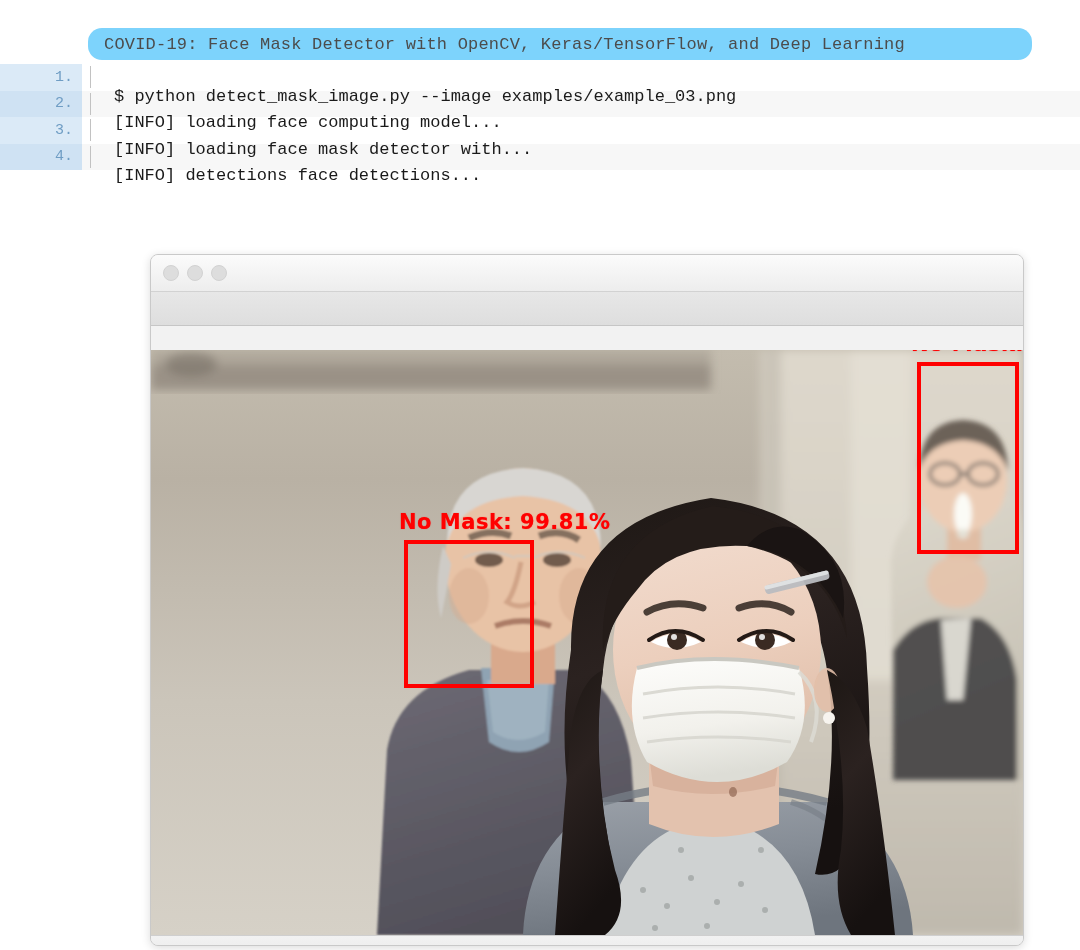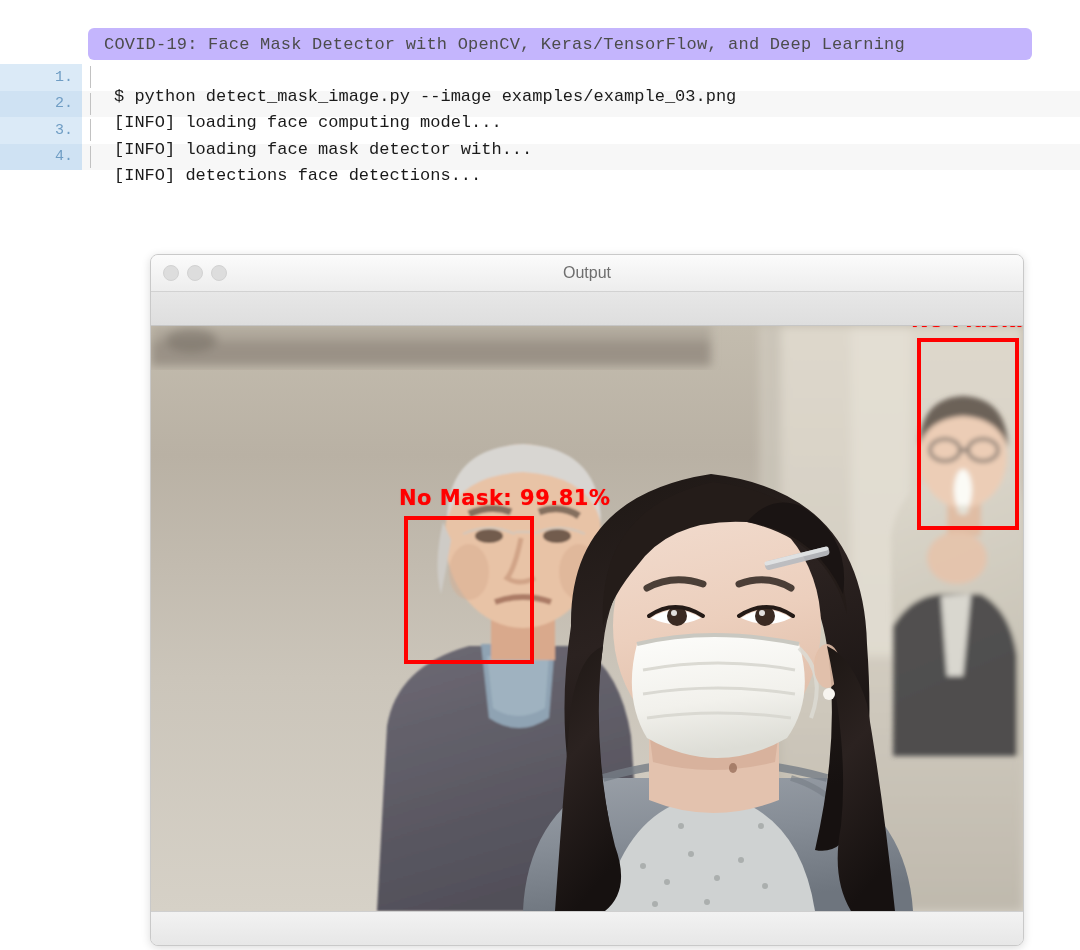--- a/index.html
+++ b/index.html
@@ -15,22 +15,22 @@
     font-family: "Liberation Sans", sans-serif;
   }
 
   
   #code-caption {
     position: absolute;
     left: 88px;
     top: 28px;
     width: 944px;
     height: 32px;
-    background: #c4b5fd;
-    border-radius: 6px;
+    background: #7dd3fc;
+    border-radius: 14px;
     box-sizing: border-box;
     padding: 0 16px;
     display: flex;
     align-items: center;
   }
   #code-caption .caption-text {
     font-family: "Liberation Mono", "DejaVu Sans Mono", monospace;
     font-size: 17px;
     letter-spacing: 0.2px;
     color: #4c4c4c;
@@ -147,20 +147,21 @@
     border-bottom: 1px solid #c6c6c6;
   }
 
   
   #photo-area {
     position: relative;
     width: 100%;
     height: 585px;
     overflow: hidden;
     background: #bef264;
+    margin-top: 24px;
   }
   #photo-svg {
     position: absolute;
     inset: 0;
     width: 100%;
     height: 100%;
     display: block;
   }
 
   
@@ -222,21 +223,20 @@
 </div>
 
 <div id="output-window">
 
   <div id="titlebar">
     <div id="traffic-lights">
       <div class="tl-dot"></div>
       <div class="tl-dot"></div>
       <div class="tl-dot"></div>
     </div>
-    <div id="window-title">Output</div>
   </div>
 
   <div id="toolbar-strip"></div>
 
   <div id="photo-area">
 
     <svg id="photo-svg" viewBox="0 0 872 585" preserveAspectRatio="none">
       <defs>
         <linearGradient id="wallGrad" x1="0" y1="0" x2="0" y2="1">
           <stop offset="0%" stop-color="#c3bcae"></stop>

